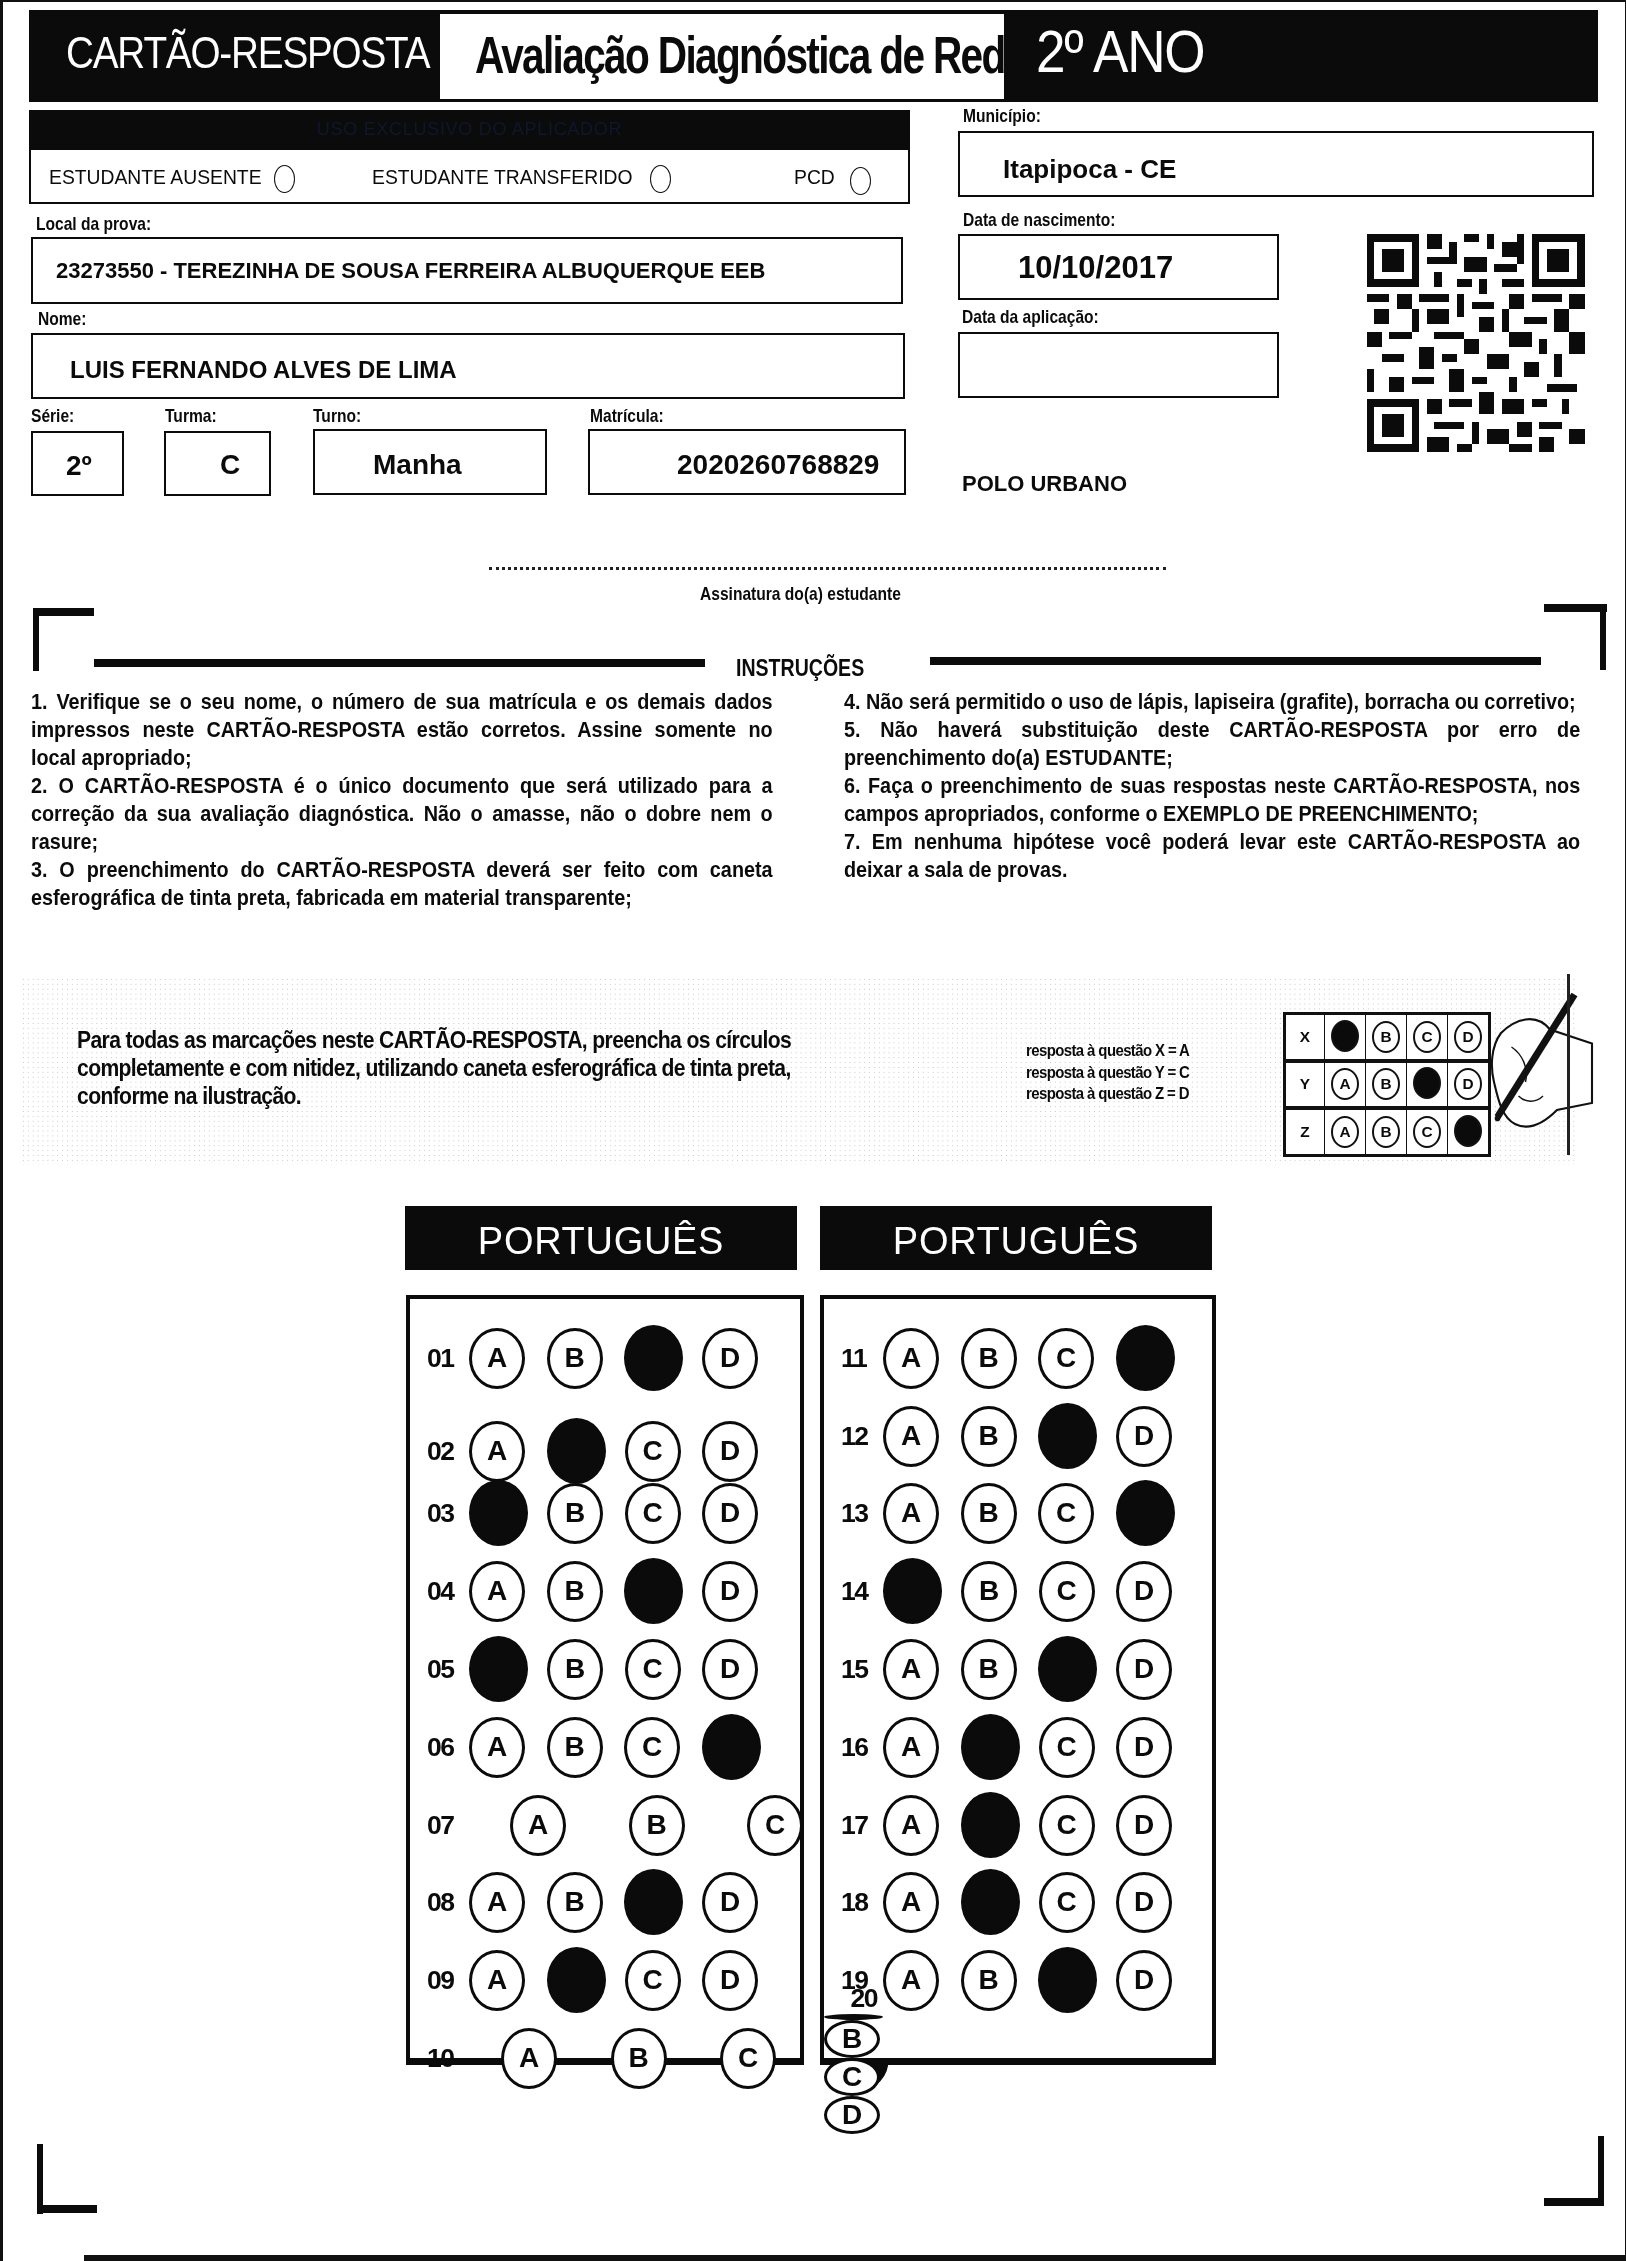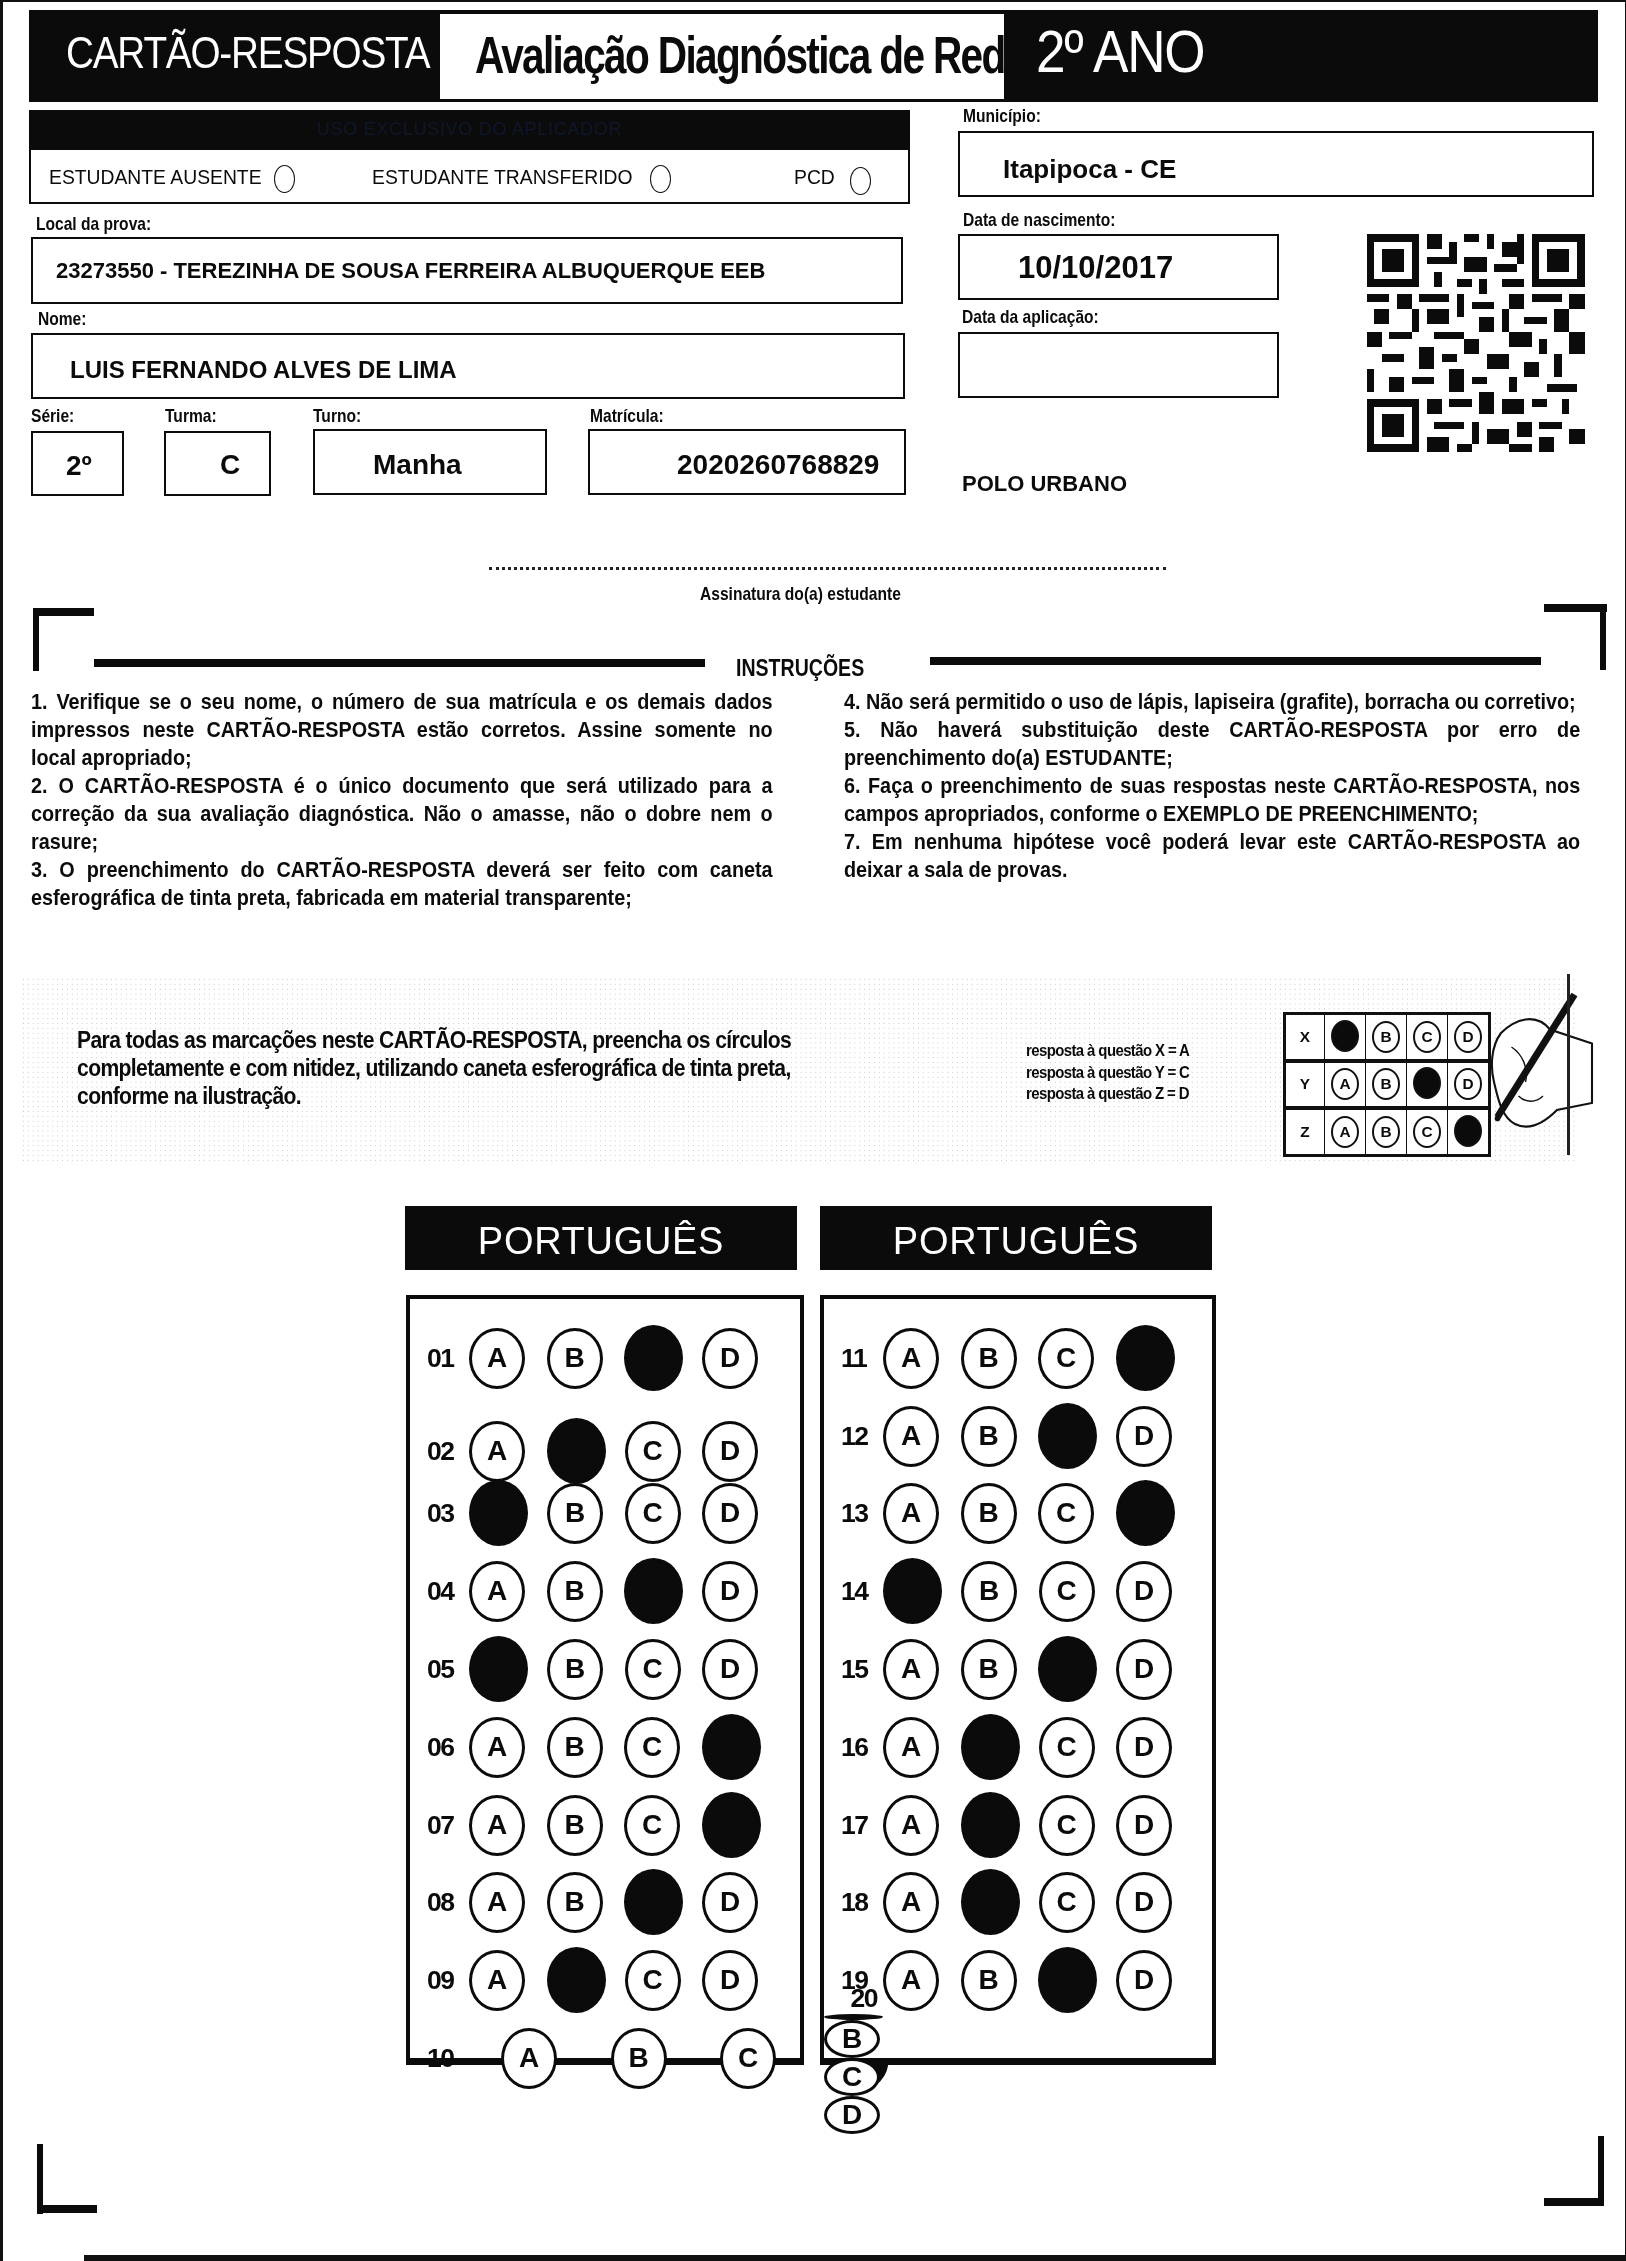--- a/index.html
+++ b/index.html
@@ -327,21 +327,21 @@
       <span class="bub">C</span>
       <span class="bub">D</span>
     </div>
     <div class="row" style="top: 413px;">
       <span class="qnum">06</span>
       <span class="bub">A</span>
       <span class="bub">B</span>
       <span class="bub">C</span>
       <span class="bub filled"></span>
     </div>
-    <div class="row" style="top: 491px;">
+    <div class="row" style="top: 491px; gap: 41px;">
       <span class="qnum">07</span>
       <span class="bub">A</span>
       <span class="bub">B</span>
       <span class="bub">C</span>
       <span class="bub filled"></span>
     </div>
     <div class="row" style="top: 568px;">
       <span class="qnum">08</span>
       <span class="bub">A</span>
       <span class="bub">B</span>

